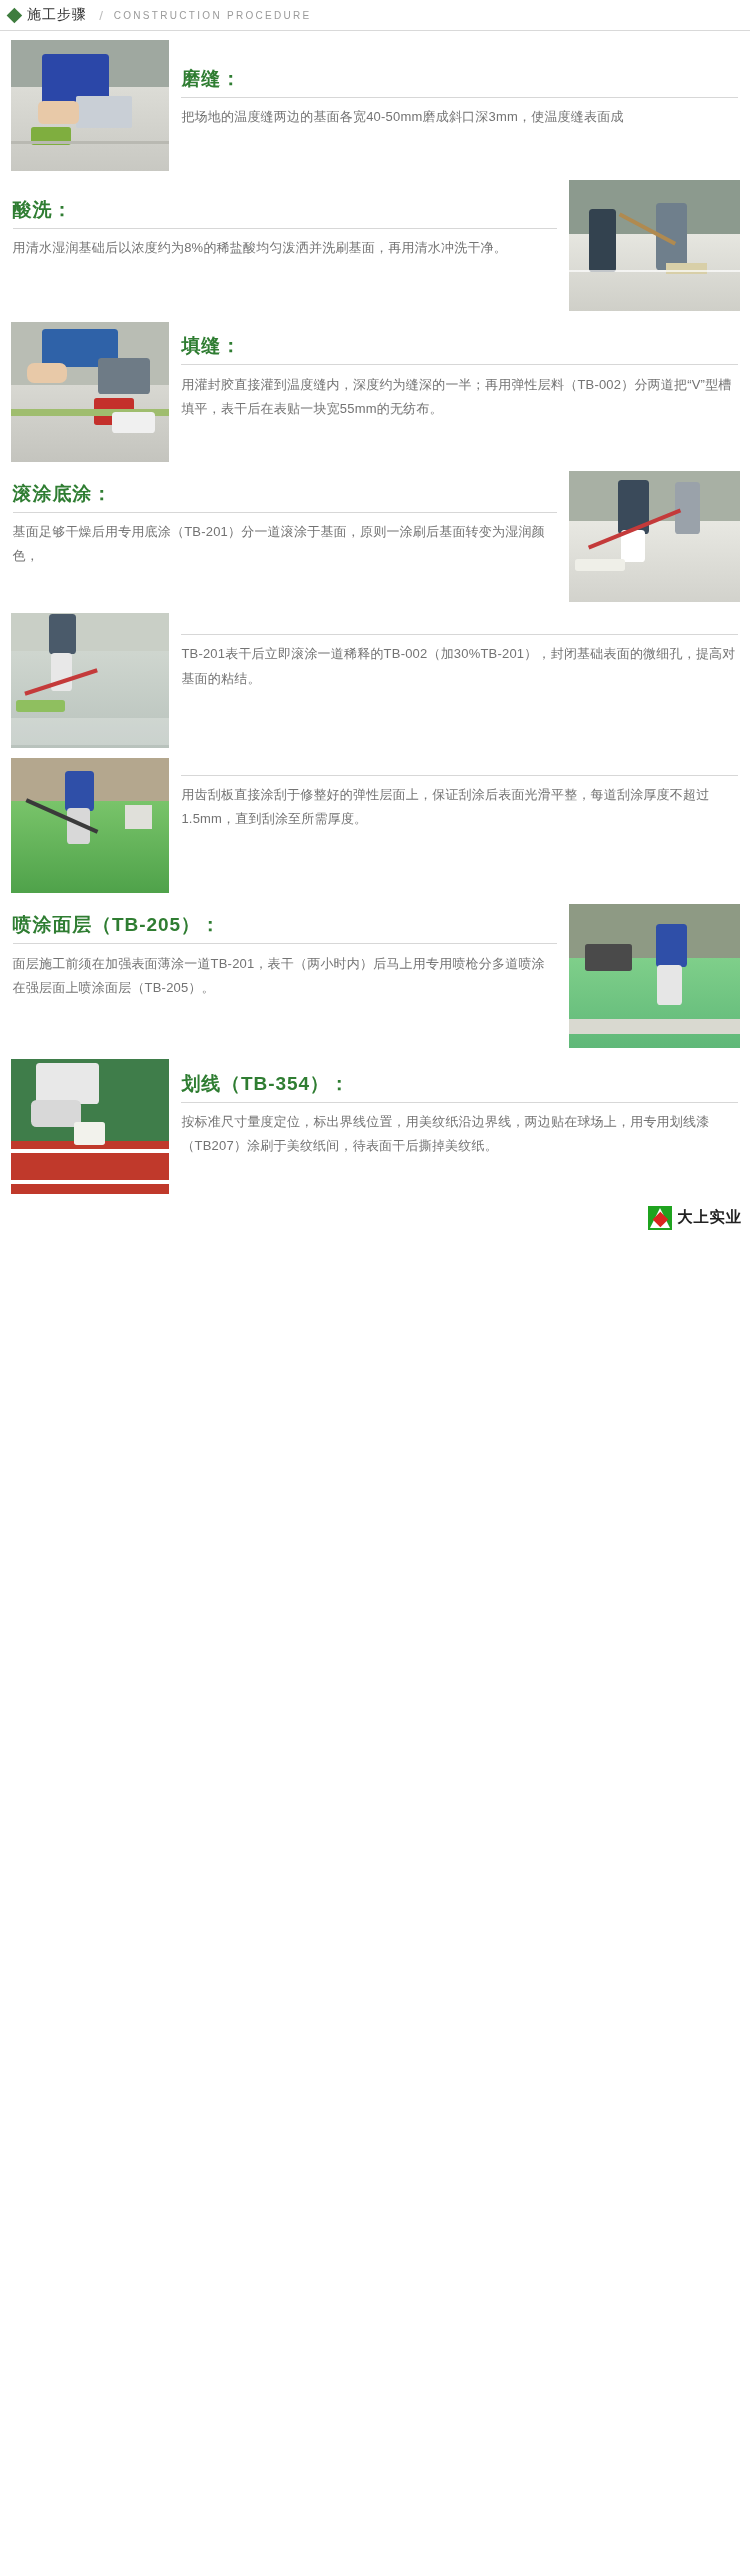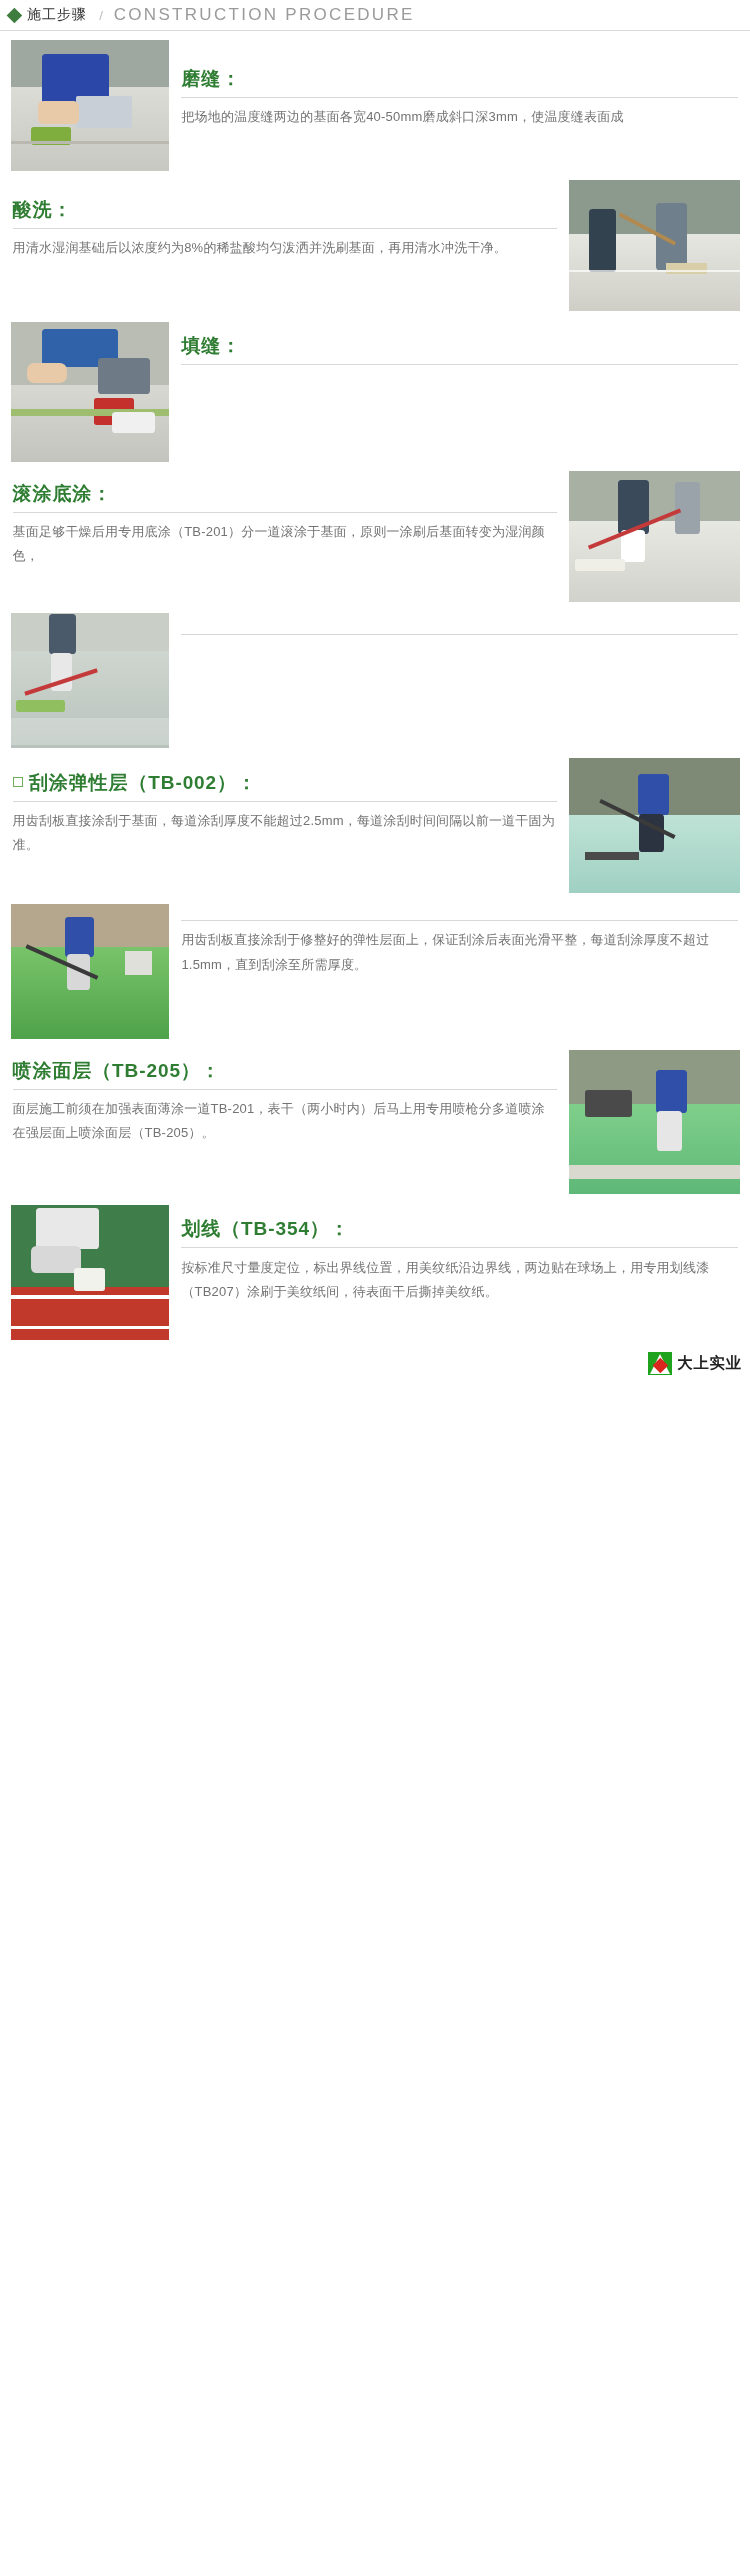--- a/index.html
+++ b/index.html
@@ -37,21 +37,21 @@
     letter-spacing:0.9px;
     margin-right:12.6px;
     white-space:nowrap;
   }
   .header .h-sep{
     color:#bdbdbd;
     font-size:13.5px;
     margin-right:10.8px;
   }
   .header .h-en{
-    font-size:17px;
+    font-size:10px;
     color:#9a9a9a;
     letter-spacing:2.3px;
     white-space:nowrap;
   }
 
   
   .section{
     position:relative;
     width:751px;
     box-sizing:border-box;
@@ -219,20 +219,21 @@
           <div class="worker" style="left:87px;top:36px;width:52px;height:36px;background:#6e7b86;"></div>
           <div class="worker" style="left:16px;top:41px;width:40px;height:20px;background:#e8c9a8;border-radius:7.2px;"></div>
           <div class="tool" style="left:83px;top:76px;width:40px;height:27px;background:#c4302b;border-radius:2.7px;"></div>
           <div class="line" style="left:0;top:87px;width:158px;height:7.2px;background:#9fbd6e;"></div>
           <div class="worker" style="left:101px;top:90px;width:43px;height:21.6px;background:#f0f0f0;border-radius:3.6px;"></div>
         </div>
       </div>
       <div class="txtcol" style="padding-top:23.4px;">
         <div class="title">填缝：</div>
         <div class="rule"></div>
+        <div class="body">用灌封胶直接灌到温度缝内，深度约为缝深的一半；再用弹性层料（TB-002）分两道把“V”型槽填平，表干后在表贴一块宽55mm的无纺布。</div>
       </div>
     </div>
   </div>
 
   <div class="section">
     <div class="row reverse">
       <div class="photo" style="width:171px;height:131px;margin:9px 10.8px 0 0;">
         <div class="ph">
           <div class="wall" style="height:50px;background:#a8b0a4;"></div>
           <div class="floor" style="height:81px;background:linear-gradient(#e8e8e2,#d2d2cc);"></div>
@@ -259,43 +260,25 @@
           <div class="floor" style="height:97px;background:linear-gradient(#cfd6cf,#b8c2bc);"></div>
           <div class="worker" style="left:38px;top:1.8px;width:27px;height:40px;background:#4a5a6a;"></div>
           <div class="worker" style="left:40px;top:40px;width:21.6px;height:38px;background:#e8e8e8;"></div>
           <div class="tool" style="left:12.6px;top:67px;width:76px;height:3.6px;background:#c43a3a;transform:rotate(-18deg);"></div>
           <div class="tool" style="left:5.4px;top:87px;width:49px;height:12.6px;background:#8fbf5f;border-radius:2.7px;"></div>
           <div class="line" style="left:0;top:105px;width:158px;height:27px;background:rgba(255,255,255,.25);"></div>
         </div>
       </div>
       <div class="txtcol" style="padding-top:29px;">
         <div class="rule"></div>
-      </div>
-    </div>
-  </div>
-
-  <div class="section">
-    <div class="row reverse">
-      <div class="photo" style="width:171px;height:135px;margin:10.8px 10.8px 0 0;">
-        <div class="ph">
-          <div class="wall" style="height:58px;background:#7e8a76;"></div>
-          <div class="floor" style="height:78px;background:linear-gradient(#bfe3d6,#9fd0c2);"></div>
-          <div class="worker" style="left:69px;top:16px;width:31px;height:41px;background:#2f4fa8;"></div>
-          <div class="worker" style="left:70px;top:56px;width:25px;height:38px;background:#2b3340;"></div>
-          <div class="tool" style="left:27px;top:59px;width:83px;height:3.6px;background:#3a3a3a;transform:rotate(26deg);"></div>
-          <div class="tool" style="left:16px;top:94px;width:54px;height:7.2px;background:#4a4a4a;"></div>
-        </div>
-      </div>
-      <div class="txtcol" style="padding-top:23.4px;">
-        <div class="title"><span class="sq"></span><span>刮涂弹性层（TB-002）：</span></div>
-        <div class="rule"></div>
-        <div class="body">用齿刮板直接涂刮于基面，每道涂刮厚度不能超过2.5mm，每道涂刮时间间隔以前一道干固为准。</div>
-      </div>
-    </div>
-  </div>
+        <div class="body">TB-201表干后立即滚涂一道稀释的TB-002（加30%TB-201），封闭基础表面的微细孔，提高对基面的粘结。</div>
+      </div>
+    </div>
+  </div>
+
 
   <div class="section">
     <div class="row">
       <div class="photo" style="width:158px;height:135px;margin:10.8px 0 0 10.8px;">
         <div class="ph">
           <div class="wall" style="height:43px;background:#b4a78e;"></div>
           <div class="floor" style="height:92px;background:linear-gradient(#79c46a,#4fa24a);"></div>
           <div class="worker" style="left:54px;top:12.6px;width:29px;height:40px;background:#2f4fa8;"></div>
           <div class="worker" style="left:56px;top:50px;width:23.4px;height:36px;background:#d8d8d8;"></div>
           <div class="tool" style="left:12.6px;top:56px;width:78px;height:3.6px;background:#3a3a3a;transform:rotate(24deg);"></div>

